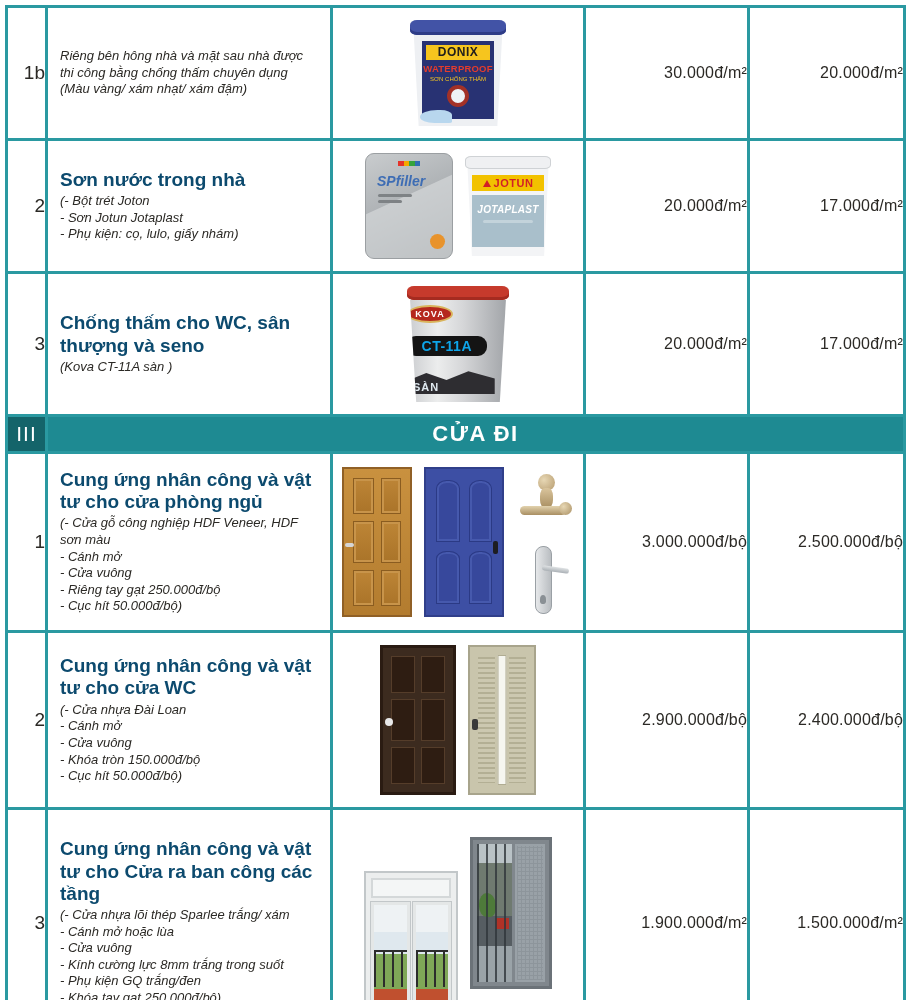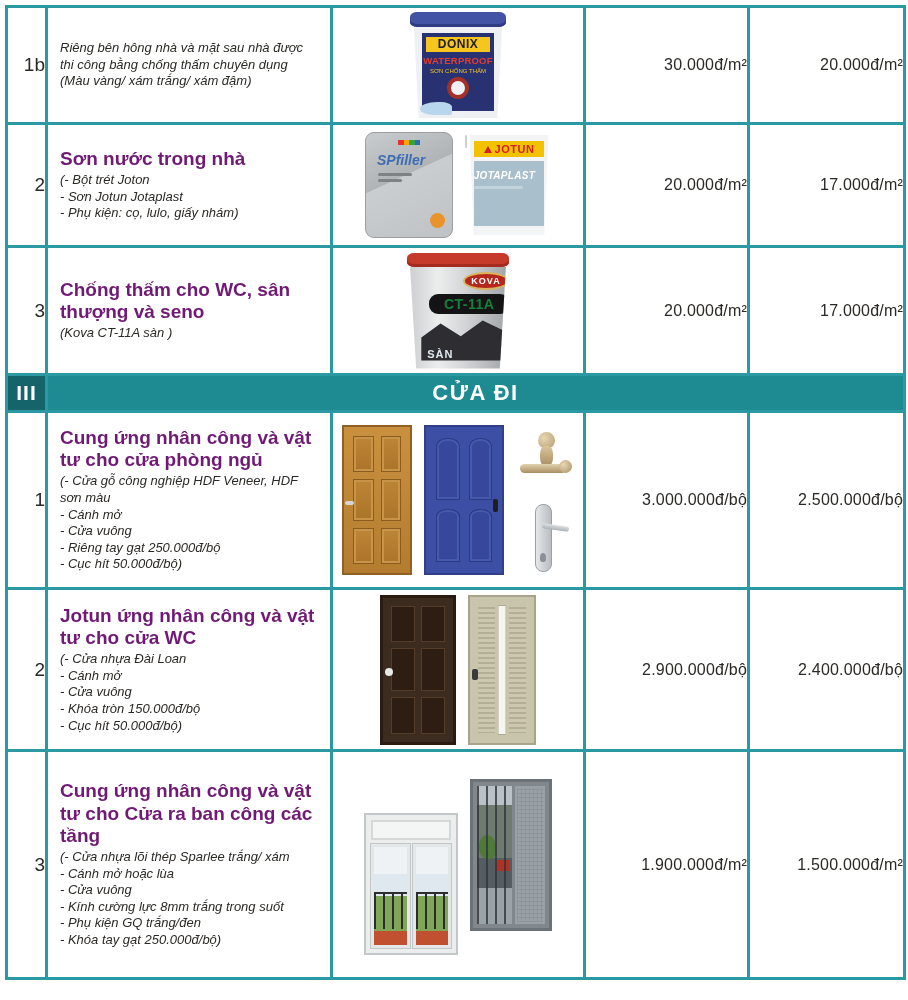--- a/index.html
+++ b/index.html
@@ -9,35 +9,35 @@
     font-family:"Liberation Sans", sans-serif; color:#2b2925;
     overflow:hidden;
   }
   .page { padding:5px 5px 0 5px; }
 
   table.price-table { border-collapse:collapse; width:898px; table-layout:fixed; }
   .price-table td { border:3px solid #2a99a1; vertical-align:middle; padding:0; }
 
   td.num  { text-align:right; font-size:19px; }
   td.desc { padding:8px 10px 8px 12px; vertical-align:middle; }
-  td.imgcell { text-align:center; padding:4px 2px; }
+  td.imgcell { text-align:center; padding:12px 2px; }
   td.price { text-align:right; font-size:16px; letter-spacing:0.2px;margin-top:18px; }
 
-  .title { font-weight:bold; font-size:19px; line-height:1.17; margin-bottom:2px; color:#701a75; }
+  .title { font-weight:bold; font-size:19px; line-height:1.17; margin-bottom:2px; color:#0c4a6e; }
   .details .det, .details div { font-style:italic; font-size:13px; line-height:1.28; color:#2b2925; }
 
   tr.rh-0 { height:116px; }
   tr.rh-1 { height:123px; }
   tr.rh-2 { height:128px; }
   tr.rh-s { height:37px; }
   tr.rh-3 { height:177px; }
   tr.rh-4 { height:162px; }
   tr.rh-5 { height:228px; }
 
-  td.sec-num   { background:#14646a; color:#fff; font-weight:bold; text-align:center; font-size:21px; letter-spacing:1px; }
+  td.sec-num   { background:#14646a; color:#fff; font-weight:normal; text-align:center; font-size:21px; letter-spacing:1px; }
   td.sec-title { background:#1e8a92; color:#fff; font-weight:bold; text-align:center; font-size:22px; letter-spacing:1.5px; }
 
   .imgwrap { display:flex; justify-content:center; align-items:center; gap:12px; }
   .imgwrap.tall { align-items:flex-start; }
 
   
   .donix{width:96px;height:106px;display:inline-flex;flex-direction:column;}
   .donix .lid{height:15px;background:#4253a6;border-radius:7px/5px;box-shadow:inset 0 -3px 0 #2e3c86;}
   .donix .bod{flex:1;background:#eef0f3;clip-path:polygon(4% 0,96% 0,91% 100%,9% 100%);position:relative;}
   .donix .label{position:absolute;top:6px;bottom:7px;left:12px;right:12px;background:#283273;display:flex;flex-direction:column;align-items:center;padding-top:4px;}
@@ -50,36 +50,36 @@
   
   .spbag{width:88px;height:106px;background:linear-gradient(155deg,#c9ccce 0%,#aeb2b5 45%,#8f9396 100%);border-radius:9px;position:relative;overflow:hidden;border:1px solid #9b9fa2;}
   .spbag .diag{position:absolute;inset:0;background:#d9dbdd;clip-path:polygon(0 58%,100% 20%,100% 100%,0 100%);opacity:.65;}
   .spbag .strip{position:absolute;top:7px;left:50%;transform:translateX(-50%);width:22px;height:5px;background:linear-gradient(90deg,#e5332a 0 25%,#f5a800 25% 50%,#35a33c 50% 75%,#2f6db3 75% 100%);}
   .spbag .brand{position:absolute;top:19px;left:11px;color:#3e6db4;font-weight:bold;font-style:italic;font-size:14px;}
   .spbag .l1,.spbag .l2{position:absolute;left:12px;height:3px;background:#7e8285;border-radius:2px;}
   .spbag .l1{top:40px;width:34px;} .spbag .l2{top:46px;width:24px;}
   .spbag .kg{position:absolute;right:7px;bottom:9px;width:15px;height:15px;border-radius:50%;background:#e8932c;}
 
   
-  .jotun{width:86px;height:100px;display:inline-flex;flex-direction:row;}
+  .jotun{width:86px;height:100px;display:inline-flex;flex-direction:column;}
   .jotun .lid{height:13px;background:#eff0f2;border:1px solid #cfd2d5;border-radius:6px/4px;}
   .jotun .bod{flex:1;background:#f3f4f6;clip-path:polygon(3% 0,97% 0,92% 100%,8% 100%);display:flex;flex-direction:column;align-items:center;}
   .jotun .yellow{width:84%;background:#f2c200;margin-top:6px;padding:2px 0;display:flex;align-items:center;justify-content:center;gap:3px;}
   .jotun .jlogo{width:0;height:0;border-left:4px solid transparent;border-right:4px solid transparent;border-bottom:7px solid #d21f26;}
   .jotun .jbrand{color:#d21f26;font-weight:bold;font-size:11px;letter-spacing:0.5px;}
-  .jotun .bluelabel{width:84%;flex:1;background:#a9bfcb;margin-top:4px;margin-bottom:9px;display:flex;flex-direction:column;align-items:flex-start;}
+  .jotun .bluelabel{width:84%;flex:1;background:#a9bfcb;margin-top:4px;margin-bottom:9px;display:flex;flex-direction:column;align-items:center;}
   .jotun .jsub{color:#fff;font-weight:bold;font-style:italic;font-size:10px;margin-top:9px;letter-spacing:0.3px;}
   .jotun .jl{height:3px;background:#c3d3db;border-radius:2px;margin-top:5px;width:70%;}
 
   
   .kova{width:102px;height:116px;display:inline-flex;flex-direction:column;}
   .kova .lid{height:14px;background:#c63a2c;border-radius:7px/5px;box-shadow:inset 0 -3px 0 #a52b20;}
-  .kova .bod{flex:1;background:linear-gradient(90deg,#c9cbce 0%,#eceded 30%,#d5d6d8 55%,#9fa2a6 100%);clip-path:polygon(3% 0,97% 0,91% 100%,9% 100%);display:flex;flex-direction:column;align-items:flex-end;}
+  .kova .bod{flex:1;background:linear-gradient(90deg,#c9cbce 0%,#eceded 30%,#d5d6d8 55%,#9fa2a6 100%);clip-path:polygon(3% 0,97% 0,91% 100%,9% 100%);display:flex;flex-direction:column;align-items:flex-start;gap:9px;}
   .kova .oval{margin-top:5px;background:#b5271d;border:2px solid #d9b45c;border-radius:50%;width:46px;height:18px;display:flex;align-items:center;justify-content:center;color:#fff;font-weight:bold;font-size:9px;letter-spacing:1px;}
-  .kova .ctband{margin-top:4px;background:#141414;border-radius:9px;width:78%;text-align:center;color:#15803d;font-weight:bold;font-size:14px;padding:2px 0;letter-spacing:0.5px;}
+  .kova .ctband{margin-top:4px;background:#141414;border-radius:9px;width:78%;text-align:center;color:#0ea5e9;font-weight:bold;font-size:14px;padding:2px 0;letter-spacing:0.5px;}
   .kova .graphic{margin-top:5px;width:86%;flex:1;margin-bottom:8px;background:#2e2d31;clip-path:polygon(0 45%,22% 12%,45% 42%,70% 5%,100% 35%,100% 100%,0 100%);display:flex;align-items:flex-end;padding:0 0 1px 6px;}
   .kova .san{color:#dfe8ef;font-weight:bold;font-size:11px;letter-spacing:1px;}
 
   
   .door-wood{width:70px;height:150px;background:linear-gradient(180deg,#c9913f,#b37c2f);border:2px solid #906026;display:grid;grid-template-columns:1fr 1fr;grid-template-rows:1fr 1.2fr 1fr;gap:7px;padding:9px;position:relative;}
   .door-wood .panel{background:linear-gradient(180deg,#bd8536,#aa7429);border:1px solid #8a5c20;box-shadow:inset 0 0 0 2px #c8944a;}
   .door-wood .knob{position:absolute;left:1px;top:74px;width:9px;height:4px;background:#d6d6d6;border-radius:2px;}
   .door-blue{width:80px;height:150px;background:#3d4fa4;border:2px solid #303f8a;display:grid;grid-template-columns:1fr 1fr;grid-template-rows:1.15fr 1fr;gap:9px;padding:11px 10px;position:relative;}
   .door-blue .panel{background:#37489c;border:1px solid #2b3a85;border-radius:45% 45% 0 0/14% 14% 0 0;box-shadow:inset 0 0 0 2px #4659ad;}
   .door-blue .knob{position:absolute;right:4px;top:72px;width:5px;height:13px;background:#1d1d22;border-radius:2px;}
@@ -128,21 +128,21 @@
         <col style="width:164px">
         <col style="width:156px">
     </colgroup>
     <tbody>
 
       <tr class="rh-0">
         <td class="num">1b</td>
         <td class="desc">
           <div class="details">
               <div class="det">Riêng bên hông nhà và mặt sau nhà được thi công bằng chống thấm chuyên dụng</div>
-              <div class="det">(Màu vàng/ xám trắng/ xám đậm)</div>
+              <div class="det">(Màu vàng/ xám nhạt/ xám đậm)</div>
             </div>
         </td>
         <td class="imgcell">
           <div class="imgwrap">
             <div class="donix">
               <div class="lid"></div>
               <div class="bod">
                 <div class="label">
                   <div class="band">DONIX</div>
                   <div class="wp">WATERPROOF</div>
@@ -269,21 +269,21 @@
             </div>
           </div>
         </td>
         <td class="price">3.000.000đ/bộ</td>
         <td class="price">2.500.000đ/bộ</td>
       </tr>
 
       <tr class="rh-4">
         <td class="num">2</td>
         <td class="desc">
-          <div class="title">Jotun ứng nhân công và vật tư cho cửa WC</div>
+          <div class="title">Cung ứng nhân công và vật tư cho cửa WC</div>
           <div class="details">
               <div class="det">(- Cửa nhựa Đài Loan</div>
               <div class="det">- Cánh mở</div>
               <div class="det">- Cửa vuông</div>
               <div class="det">- Khóa tròn 150.000đ/bộ</div>
               <div class="det">- Cục hít 50.000đ/bộ)</div>
             </div>
         </td>
         <td class="imgcell">
           <div class="imgwrap">

